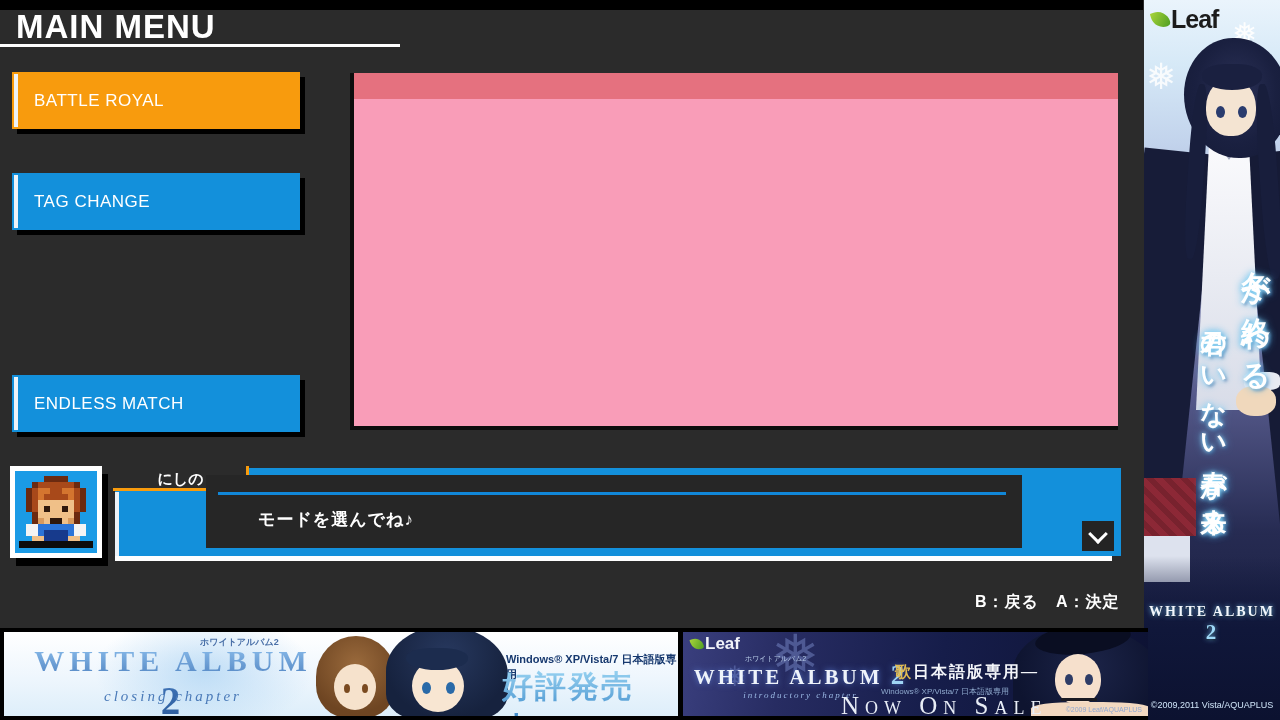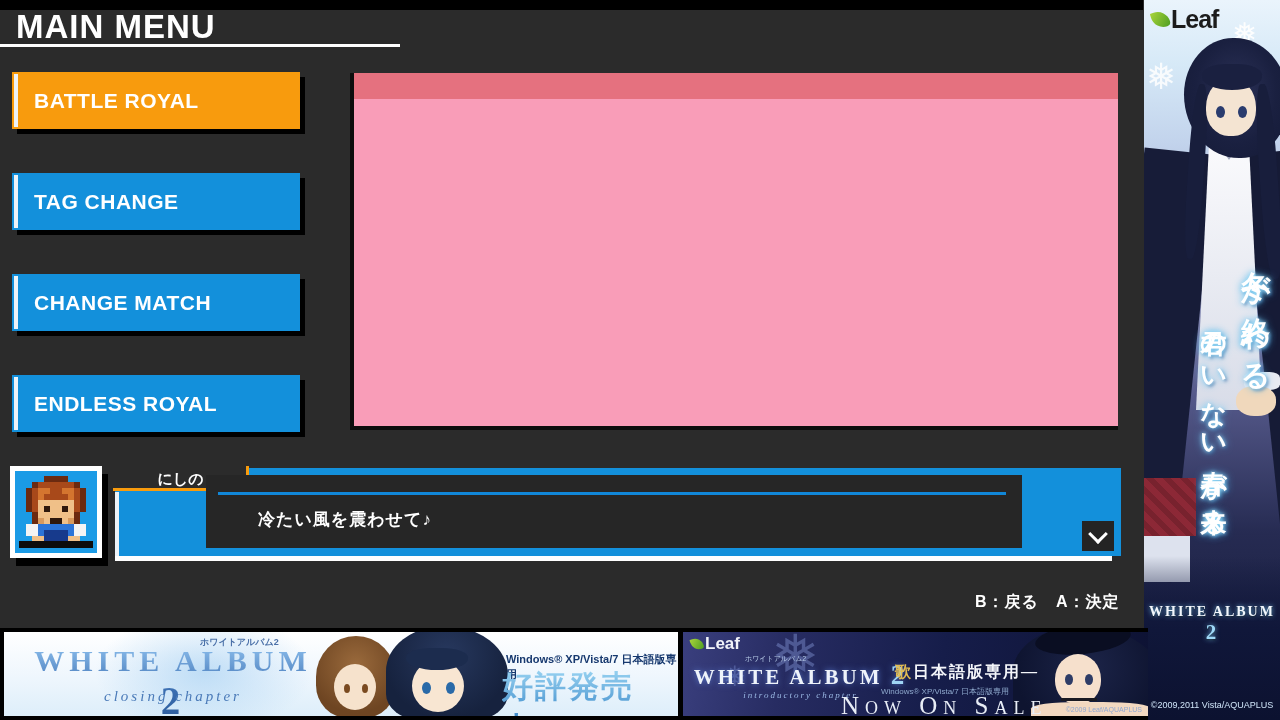--- a/index.html
+++ b/index.html
@@ -8,21 +8,21 @@
 
   
   .top-bar{position:absolute;left:0;top:0;width:1143px;height:10px;background:#000;}
   .page-title{position:absolute;left:16px;top:8px;font-size:33px;font-weight:bold;color:#fff;letter-spacing:1px;}
   .title-underline{position:absolute;left:0;top:44px;width:400px;height:3px;background:#fff;}
 
   
   .menu-btn{position:absolute;left:12px;width:288px;height:57px;background:#1390db;
             box-shadow:5px 5px 0 #000;display:flex;align-items:center;padding-left:22px;box-sizing:border-box;cursor:pointer;}
   .menu-btn::before{content:"";position:absolute;left:2px;top:2px;bottom:2px;width:4px;background:#eef3f8;}
-  .menu-btn .mlabel{color:#fff;font-weight:bold;font-size:21px;letter-spacing:.5px;}
+  .menu-btn .mlabel{color:#fff;font-weight:normal;font-size:17px;letter-spacing:.5px;}
   .menu-btn.active{background:#f89b0d;}
   .btn1{top:72px}.btn2{top:173px}.btn3{top:274px}.btn4{top:375px}
 
   
   .preview-panel{position:absolute;left:350px;top:73px;width:768px;height:357px;background:#f99db8;
                  border-left:4px solid #0d0d0d;border-bottom:4px solid #0d0d0d;box-sizing:border-box;}
   .preview-header{width:100%;height:26px;background:#e5717f;}
 
   
   .dlg-blue{position:absolute;left:115px;top:468px;width:1006px;height:88px;background:#1390db;}
@@ -156,40 +156,37 @@
   <div class="top-bar"></div>
   <div class="page-title">MAIN MENU</div>
   <div class="title-underline"></div>
 
   <div class="menu-btn active btn1">
     <span class="mlabel">BATTLE ROYAL</span>
   </div>
   <div class="menu-btn btn2">
     <span class="mlabel">TAG CHANGE</span>
   </div>
-  <div class="menu-btn btn3">
-    <span class="mlabel">CHANGE MATCH</span>
-  </div>
   <div class="menu-btn btn4">
-    <span class="mlabel">ENDLESS ROYAL</span>
+    <span class="mlabel">ENDLESS MATCH</span>
   </div>
 
   <div class="preview-panel">
     <div class="preview-header"></div>
   </div>
 
   <div class="dlg-blue"></div>
   <div class="dlg-notch"></div>
   <div class="dlg-orange-h"></div>
   <div class="dlg-orange-v"></div>
   <div class="dlg-white-stripe"></div>
   <div class="speaker">にしの</div>
   <div class="dlg-inner"></div>
   <div class="dlg-line"></div>
-  <div class="dlg-msg">冷たい風を震わせて♪</div>
+  <div class="dlg-msg">モードを選んでね♪</div>
   <div class="dlg-bottom-white"></div>
   <div class="advance">
     <span class="chev"></span>
   </div>
 
   <div class="portrait-shadow"></div>
   <div class="portrait-card">
     <div class="portrait-blue">
       <div class="pixel-grid">
           <div style="background: transparent;"></div>

